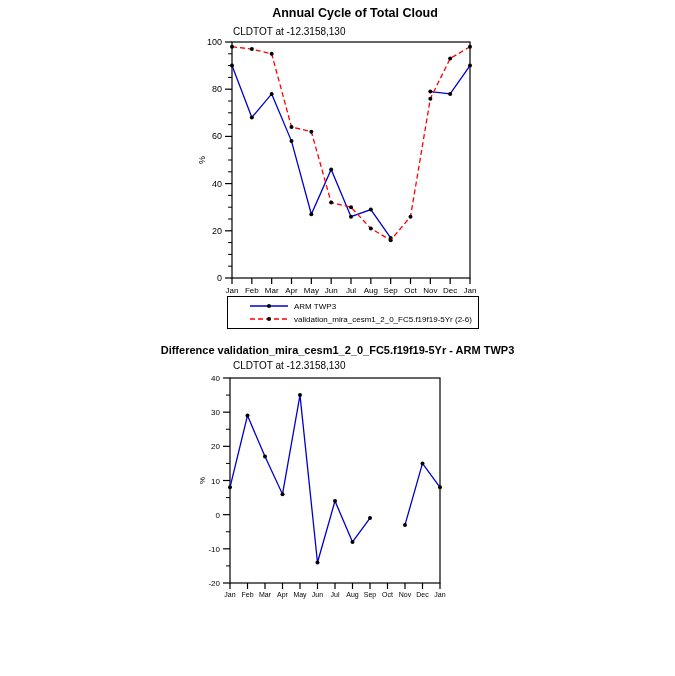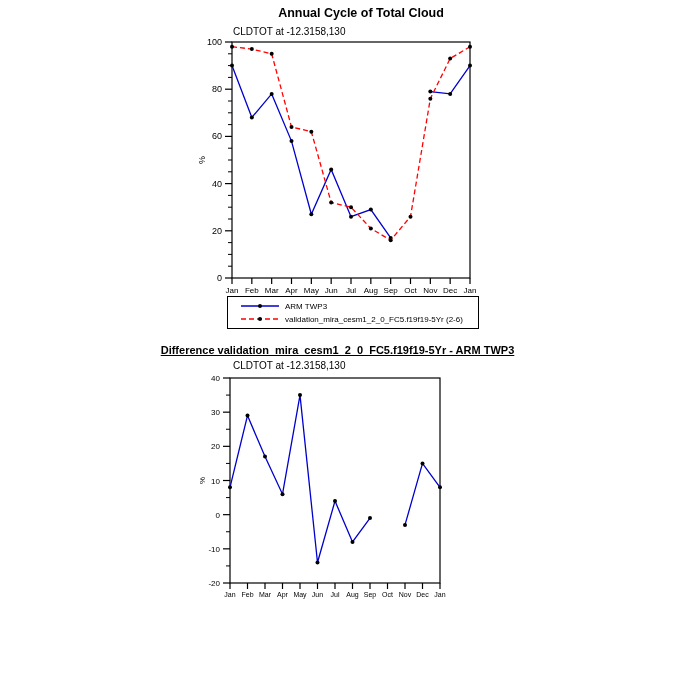--- a/index.html
+++ b/index.html
@@ -7,29 +7,29 @@
   body {
     width:675px; height:676px;
     font-family:"Liberation Sans", sans-serif;
     color:#000;
   }
   #screen { position:relative; width:675px; height:676px; background:#fff; overflow:hidden; }
   #chart-svg { position:absolute; left:0; top:0; }
   svg text { font-family:"Liberation Sans", sans-serif; fill:#000; }
   .abs { position:absolute; }
   .chart-title { font-weight:bold; text-align:center; white-space:nowrap; }
-  #top-title    { left:136px; top:6px;  width:450px; font-size:12.5px; }
+  #top-title    { left:130px; top:6px;  width:450px; font-size:12.5px; }
   #top-sub      { left:233px; top:26px; font-size:10px; }
-  #bottom-title { left:60px;  top:344px; width:555px; font-size:11px;text-decoration:underline; }
+  #bottom-title { left:60px;  top:344px; width:555px; font-size:11px; }
   #bottom-sub   { left:233px; top:360px; font-size:10px; }
   .subtitle { white-space:nowrap; }
   .legend {
     position:absolute; left:227px; top:296px; width:252px;
     border:1px solid #000; background:#fff;
-    padding:4px 4px 4px 12px;
+    padding:4px 4px 4px 21px;
     display:flex; flex-direction:column; gap:3px;
   }
   .legend-row { display:flex; align-items:center; gap:5px; font-size:8px; white-space:nowrap; }
   .legend-row svg { flex:0 0 auto; }
 </style>
 </head>
 <body>
 
 <div id="screen">
 

